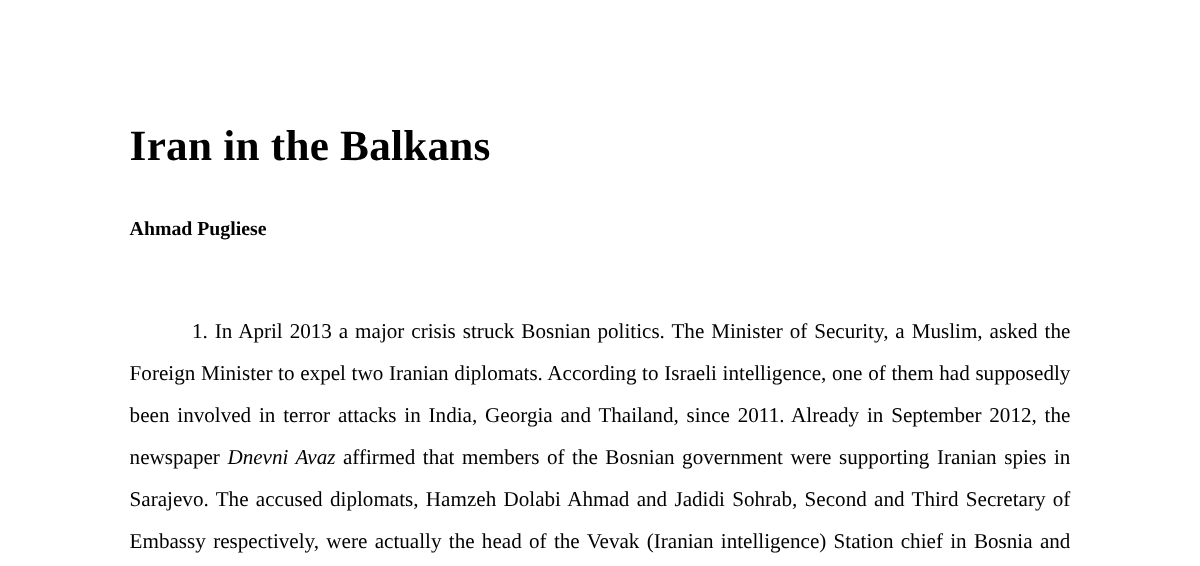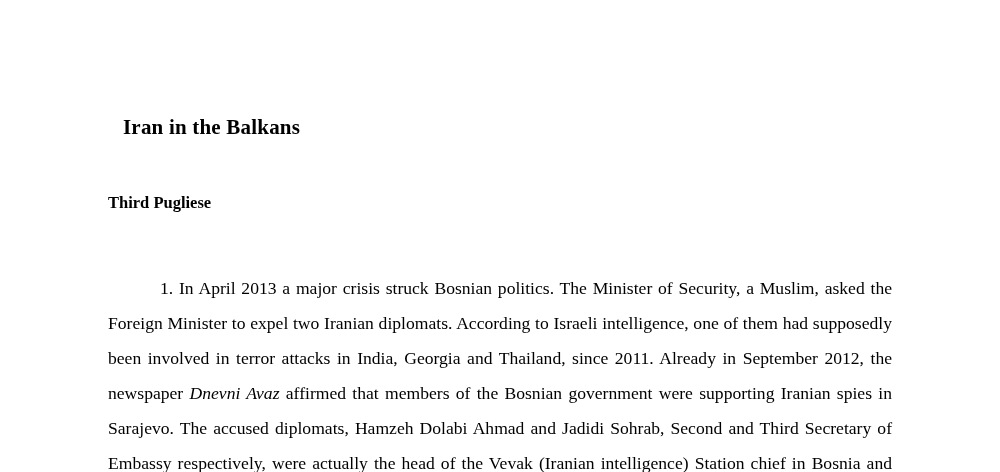--- a/index.html
+++ b/index.html
@@ -16,24 +16,24 @@
   }
   .page {
     position: relative;
     width: 1000px;
     height: 472px;
     background: #ffffff;
     box-sizing: border-box;
     padding: 0 108px;
   }
   .doc-title {
-    margin: 15px;
+    margin: 0;
     padding-top: 100px;
     font-family: "Liberation Serif", serif;
-    font-size: 21px;
+    font-size: 36px;
     font-weight: bold;
     letter-spacing: 0.2px;
     line-height: 1.2;
   }
   .doc-author {
     margin: 0;
     padding-top: 38px;
     font-family: "Liberation Serif", serif;
     font-size: 16.5px;
     font-weight: bold;
@@ -57,21 +57,21 @@
   em.title-italic {
   }
 </style>
 </head>
 <body>
 
 <div class="page">
 
   <h1 class="doc-title">Iran in the Balkans</h1>
 
-  <p class="doc-author">Third Pugliese</p>
+  <p class="doc-author">Ahmad Pugliese</p>
 
   <div class="body-block">
     <p class="body-par">
       <span class="num">1.</span>
       <span>In April 2013 a major crisis struck Bosnian politics. The Minister of Security, a Muslim, asked the Foreign Minister to expel two Iranian diplomats. According to Israeli intelligence, one of them had supposedly been involved in terror attacks in India, Georgia and Thailand, since 2011. Already in September 2012, the newspaper </span><em class="title-italic">Dnevni Avaz</em><span> affirmed that members of the Bosnian government were supporting Iranian spies in Sarajevo. The accused diplomats, Hamzeh Dolabi Ahmad and Jadidi Sohrab, Second and Third Secretary of Embassy respectively, were actually the head of the Vevak (Iranian intelligence) Station chief in Bosnia and one of his agents</span>
     </p>
   </div>
 
 </div>
 

